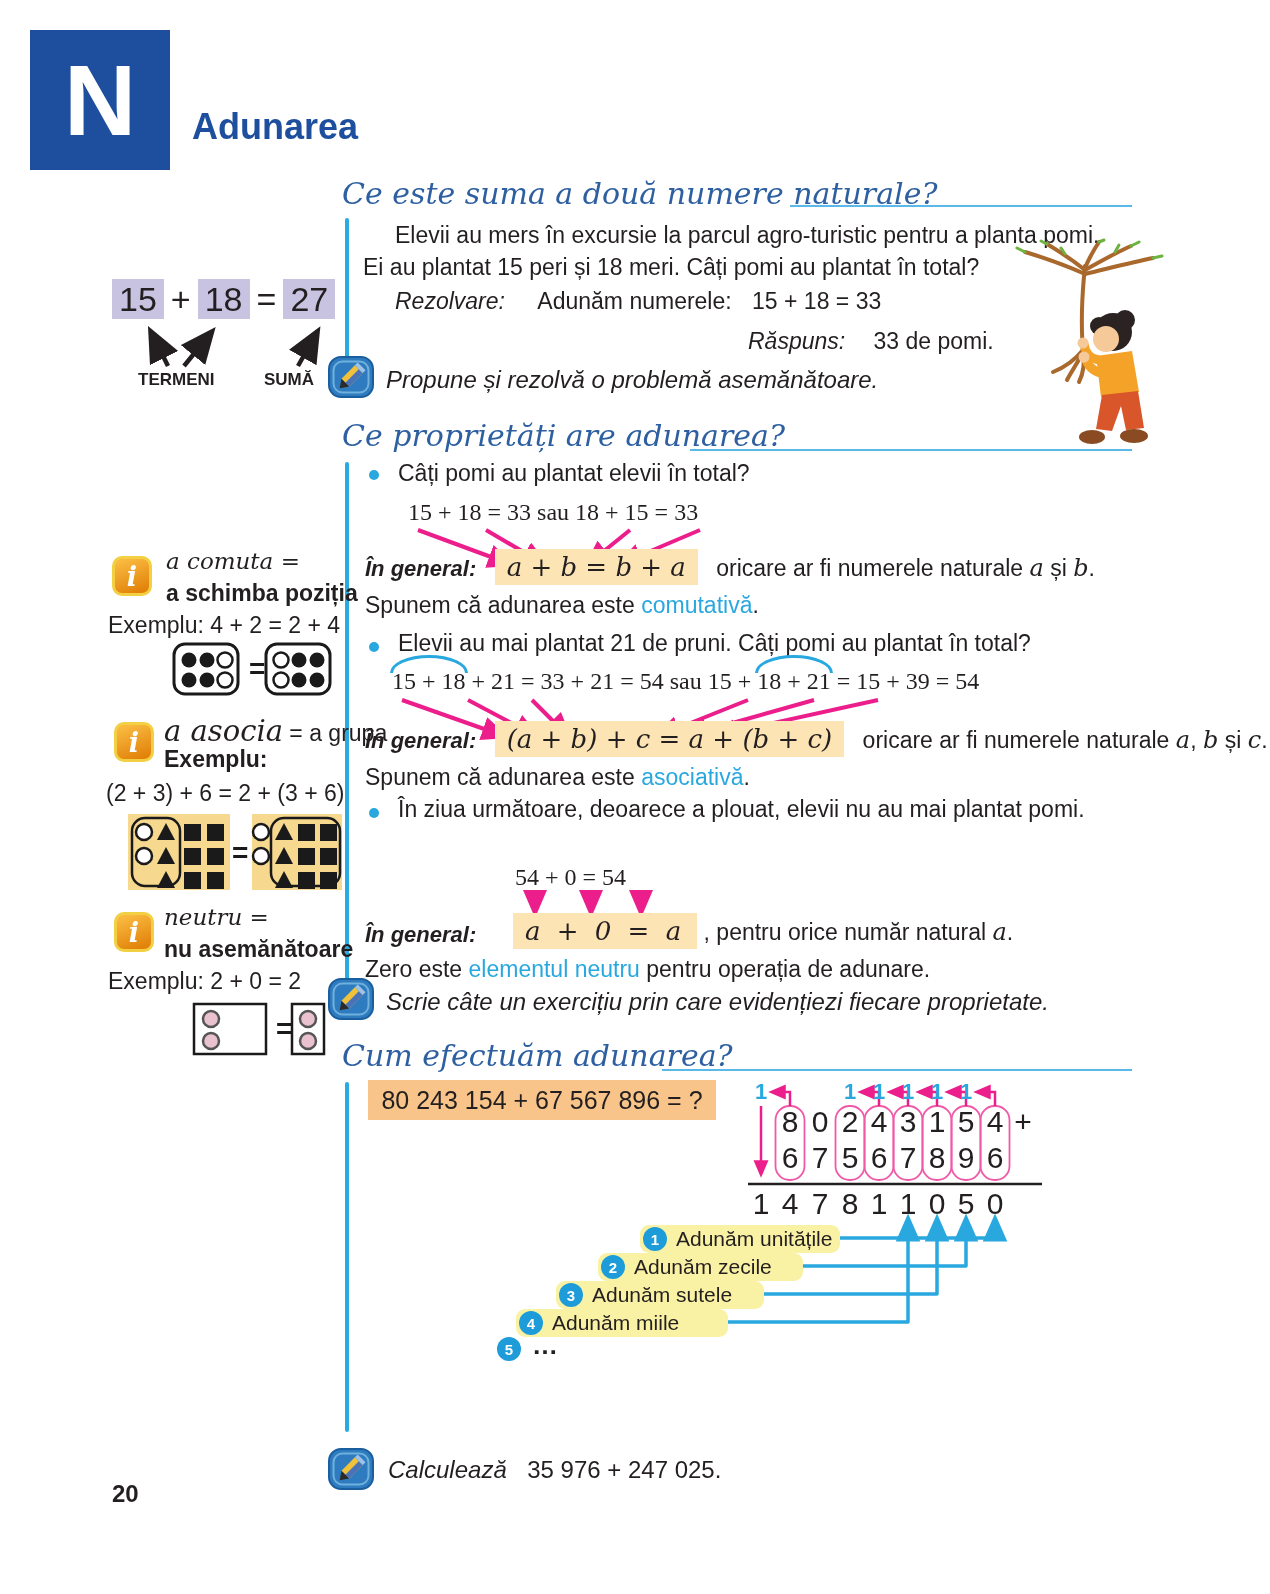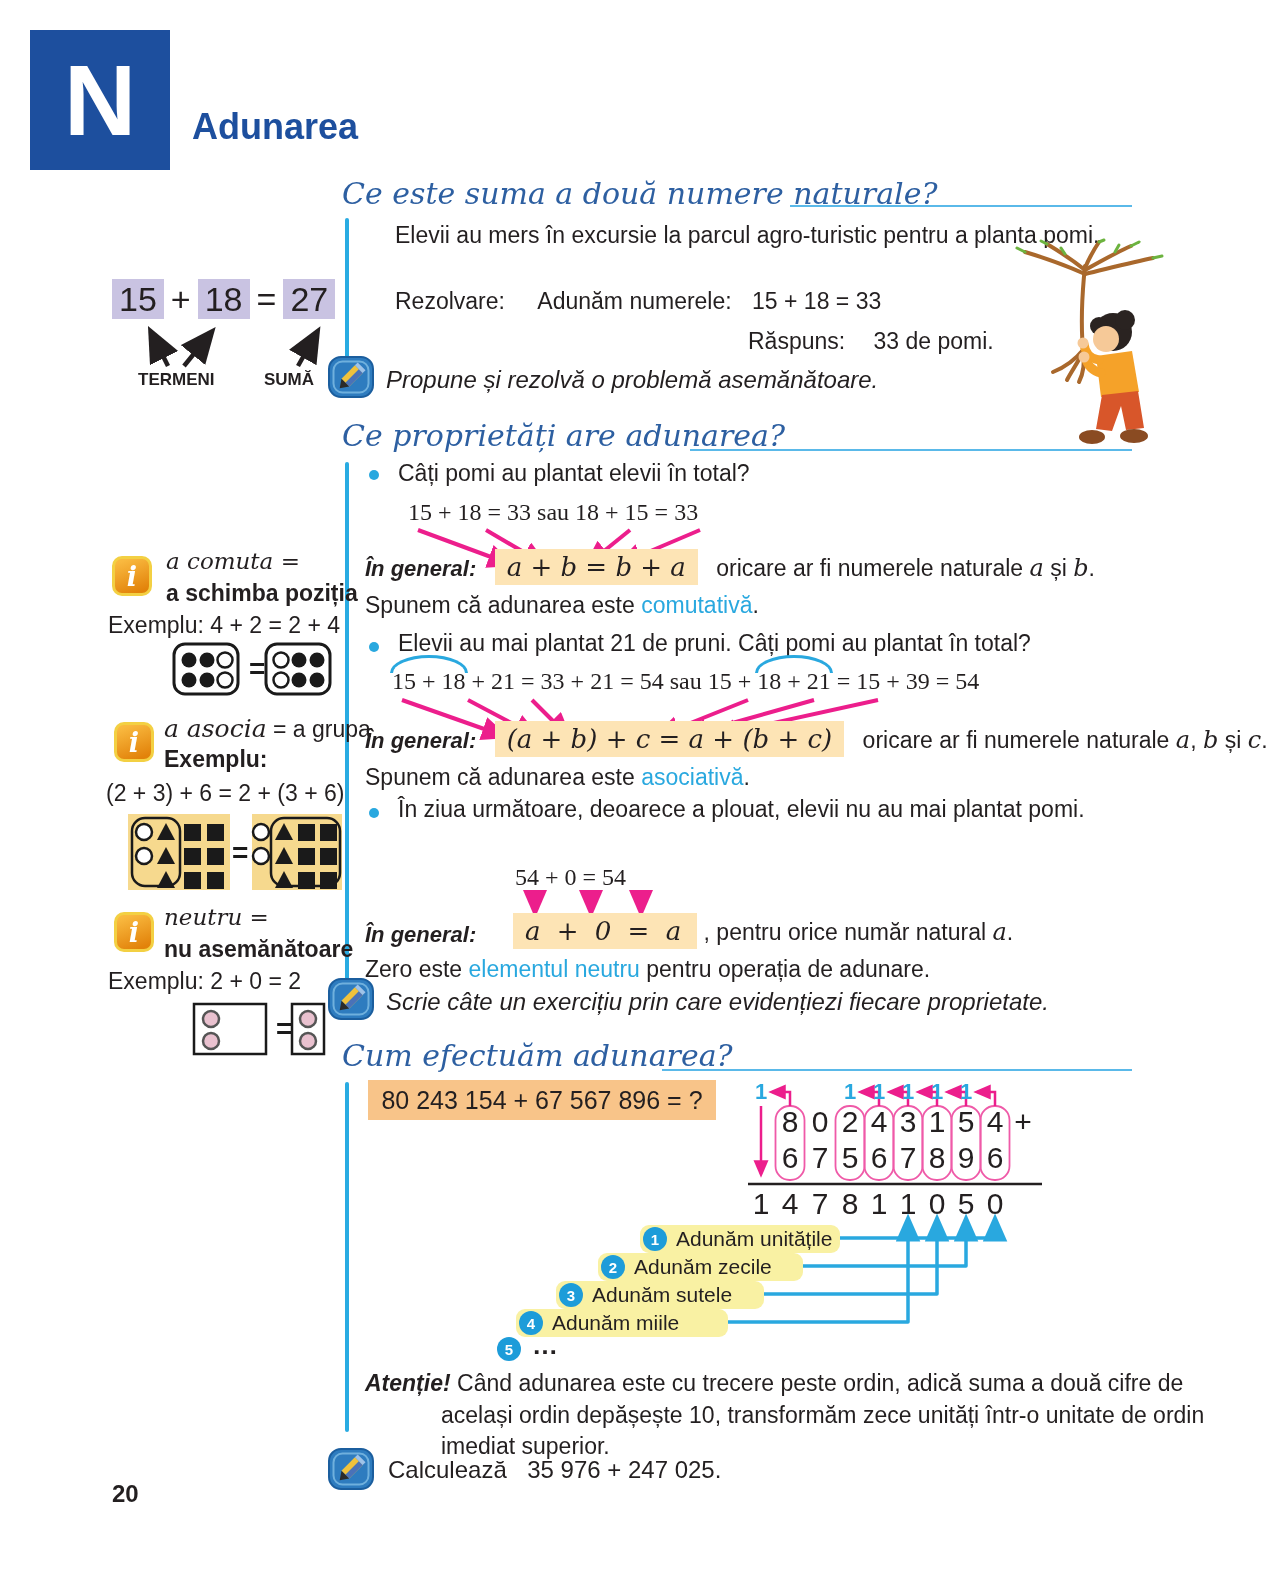--- a/index.html
+++ b/index.html
@@ -1,20 +1,20 @@
 <!DOCTYPE html>
 <html><head>
 <meta charset="utf-8">
 <style>
   html,body{margin:0;padding:0;background:#ffffff;}
   .page{position:relative;width:1270px;height:1594px;background:#ffffff;overflow:hidden;
         font-family:"Liberation Sans",sans-serif;color:#231f20;}
   .abs{position:absolute;}
   .t{font-size:23px;white-space:nowrap;}
-  .it{}
+  .it{font-style:italic;}
   .bi{font-style:italic;font-weight:bold;}
   .cyan{color:#29a8df;}
   .var{font-family:"DejaVu Serif",serif;font-style:italic;}
   .badge{position:absolute;left:30px;top:30px;width:140px;height:140px;background:#1d4f9e;
          display:flex;align-items:center;justify-content:center;color:#fff;font-size:100px;font-weight:bold;}
   .chapter-title{position:absolute;left:192px;top:106px;font-size:36px;font-weight:bold;color:#1d4f9e;white-space:nowrap;}
   .script-h{position:absolute;font-family:"DejaVu Serif",serif;font-style:italic;color:#2d5fa1;
             font-size:30px;white-space:nowrap;}
   .rule{position:absolute;height:2px;background:#5ab9e9;}
   .vline{position:absolute;left:345px;width:4px;background:#29abe2;border-radius:2px;}
@@ -57,20 +57,21 @@
 <div class="page">
 
   <div class="badge">N</div>
   <div class="chapter-title">Adunarea</div>
 
   <div class="script-h" style="left:342px;top:176px;">Ce este suma a două numere naturale?</div>
   <div class="rule" style="left:790px;top:205px;width:342px;"></div>
   <div class="vline" style="top:218px;height:172px;"></div>
 
   <div class="abs t" style="left:395px;top:222px;">Elevii au mers în excursie la parcul agro-turistic pentru a planta pomi.</div>
+  <div class="abs t" style="left:363px;top:254px;">Ei au plantat 15 peri și 18 meri. Câți pomi au plantat în total?</div>
   <div class="abs t" style="left:395px;top:288px;">
     <span class="it">Rezolvare:</span>
     <span style="margin-left:26px;">Adunăm numerele:</span>
     <span style="margin-left:14px;">15 + 18 = 33</span>
   </div>
   <div class="abs t" style="left:748px;top:328px;">
     <span class="it">Răspuns:</span>
     <span style="margin-left:22px;">33 de pomi.</span>
   </div>
 
@@ -250,21 +251,21 @@
     <circle cx="109" cy="20" r="7.5" fill="#fff" stroke="#1a1a1a" stroke-width="2.5"></circle>
       <circle cx="127" cy="20" r="7.5" fill="#1a1a1a"></circle>
       <circle cx="145" cy="20" r="7.5" fill="#1a1a1a"></circle>
     <circle cx="109" cy="40" r="7.5" fill="#fff" stroke="#1a1a1a" stroke-width="2.5"></circle>
       <circle cx="127" cy="40" r="7.5" fill="#1a1a1a"></circle>
       <circle cx="145" cy="40" r="7.5" fill="#1a1a1a"></circle>
   </svg>
 
   <div class="info-icon" style="left:114px;top:722px;">i</div>
   <div class="abs" style="left:164px;top:714px;white-space:nowrap;">
-    <span class="var" style="font-size:25px;">a asocia</span><span style="font-size:23px;"> = a grupa</span>
+    <span class="var" style="font-size:29px;">a asocia</span><span style="font-size:23px;"> = a grupa</span>
   </div>
   <div class="info-ex" style="left:164px;top:746px;font-weight:bold;">Exemplu:</div>
   <div class="info-ex" style="left:106px;top:780px;">(2 + 3) + 6 = 2 + (3 + 6)</div>
   <svg class="abs" style="left:128px;top:812px;" width="214" height="80" viewBox="0 0 214 80">
     <rect x="0" y="2" width="102" height="76" fill="#f6d98e"></rect>
     <rect x="4" y="6" width="48" height="68" rx="13" fill="none" stroke="#1a1a1a" stroke-width="2.5"></rect>
     <circle cx="16" cy="20" r="8" fill="#fff" stroke="#1a1a1a" stroke-width="2.5"></circle>
     <circle cx="16" cy="44" r="8" fill="#fff" stroke="#1a1a1a" stroke-width="2.5"></circle>
     <polygon points="38,11 29,28 47,28" fill="#1a1a1a"></polygon>
     <polygon points="38,35 29,52 47,52" fill="#1a1a1a"></polygon>
@@ -403,24 +404,20 @@
     <span class="step-circle">3</span>
     <span>Adunăm sutele</span>
   </div>
   <div class="step-bar" style="left:516px;top:1309px;width:212px;">
     <span class="step-circle">4</span>
     <span>Adunăm miile</span>
   </div>
   <div class="step-circle-lone" style="left:497px;top:1337px;">5</div>
   <div class="abs" style="left:532px;top:1330px;font-size:26px;font-weight:bold;">…</div>
 
-  <div class="abs hang" style="left:365px;top:1368px;width:778px;">
-    <span class="bi">Atenție!</span>
-    <span>Când adunarea este cu trecere peste ordin, adică suma a două cifre de același ordin depășește 10, transformăm zece unități într-o unitate de ordin imediat superior.</span>
-  </div>
 
   <svg class="abs" style="left:328px;top:1448px;" width="46" height="42" viewBox="0 0 46 42">
     <rect x="1" y="1" width="44" height="40" rx="12" fill="#2e7cbf" stroke="#1b5e9e" stroke-width="2"></rect>
     <rect x="5.5" y="5.5" width="35" height="31" rx="9" fill="none" stroke="#6fb0dd" stroke-width="2"></rect>
     <g transform="rotate(135 23 21)">
       <rect x="12" y="15.5" width="19" height="11" fill="#f0c23c"></rect>
       <rect x="12" y="15.5" width="19" height="5.5" fill="#4a72b8"></rect>
       <polygon points="31,15.5 39,21 31,26.5" fill="#2b2b2b"></polygon>
       <rect x="8" y="15.5" width="4" height="11" fill="#9fc3e8"></rect>
     </g>

